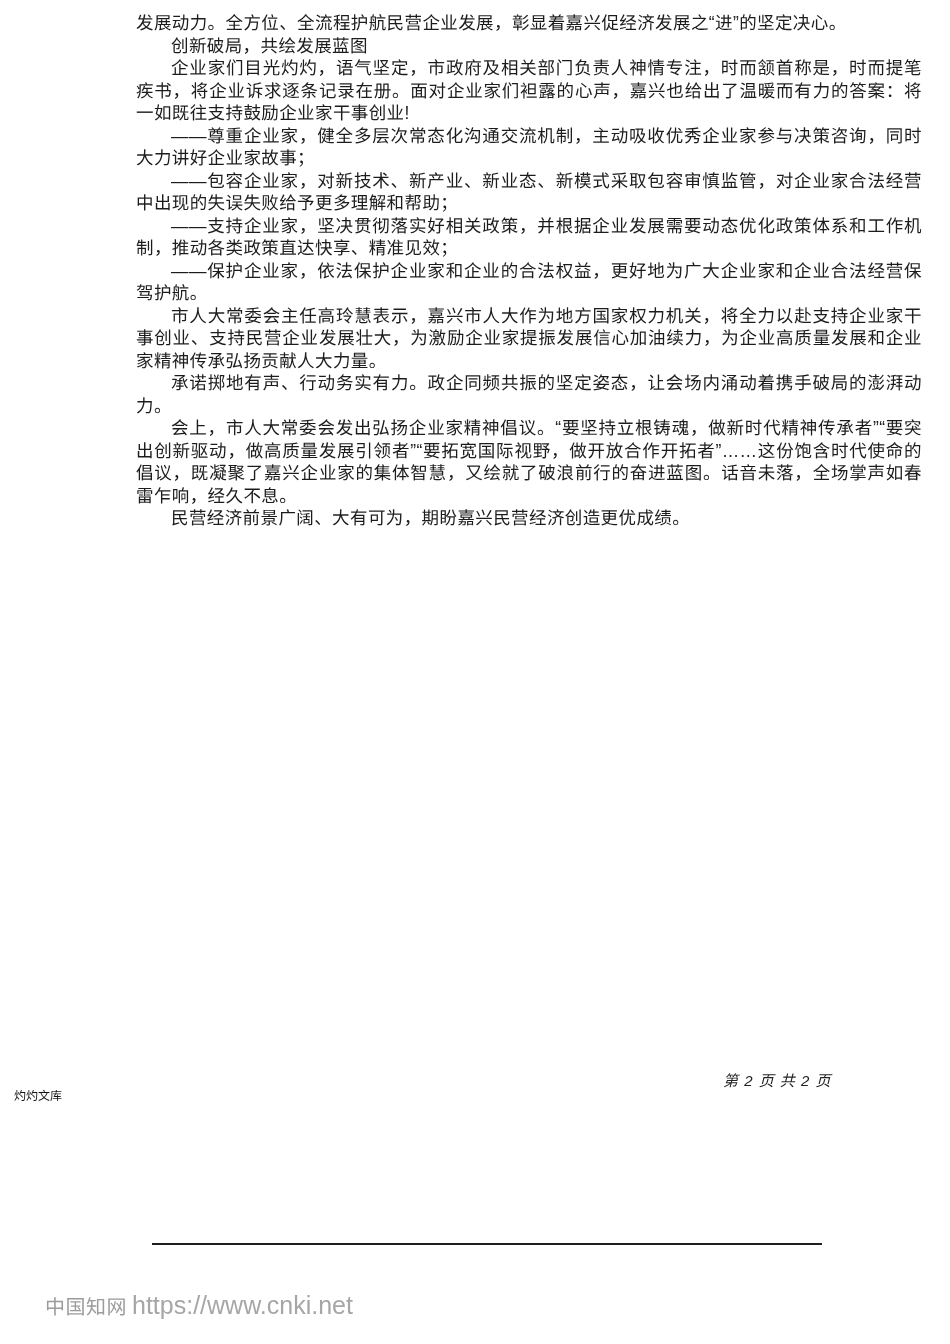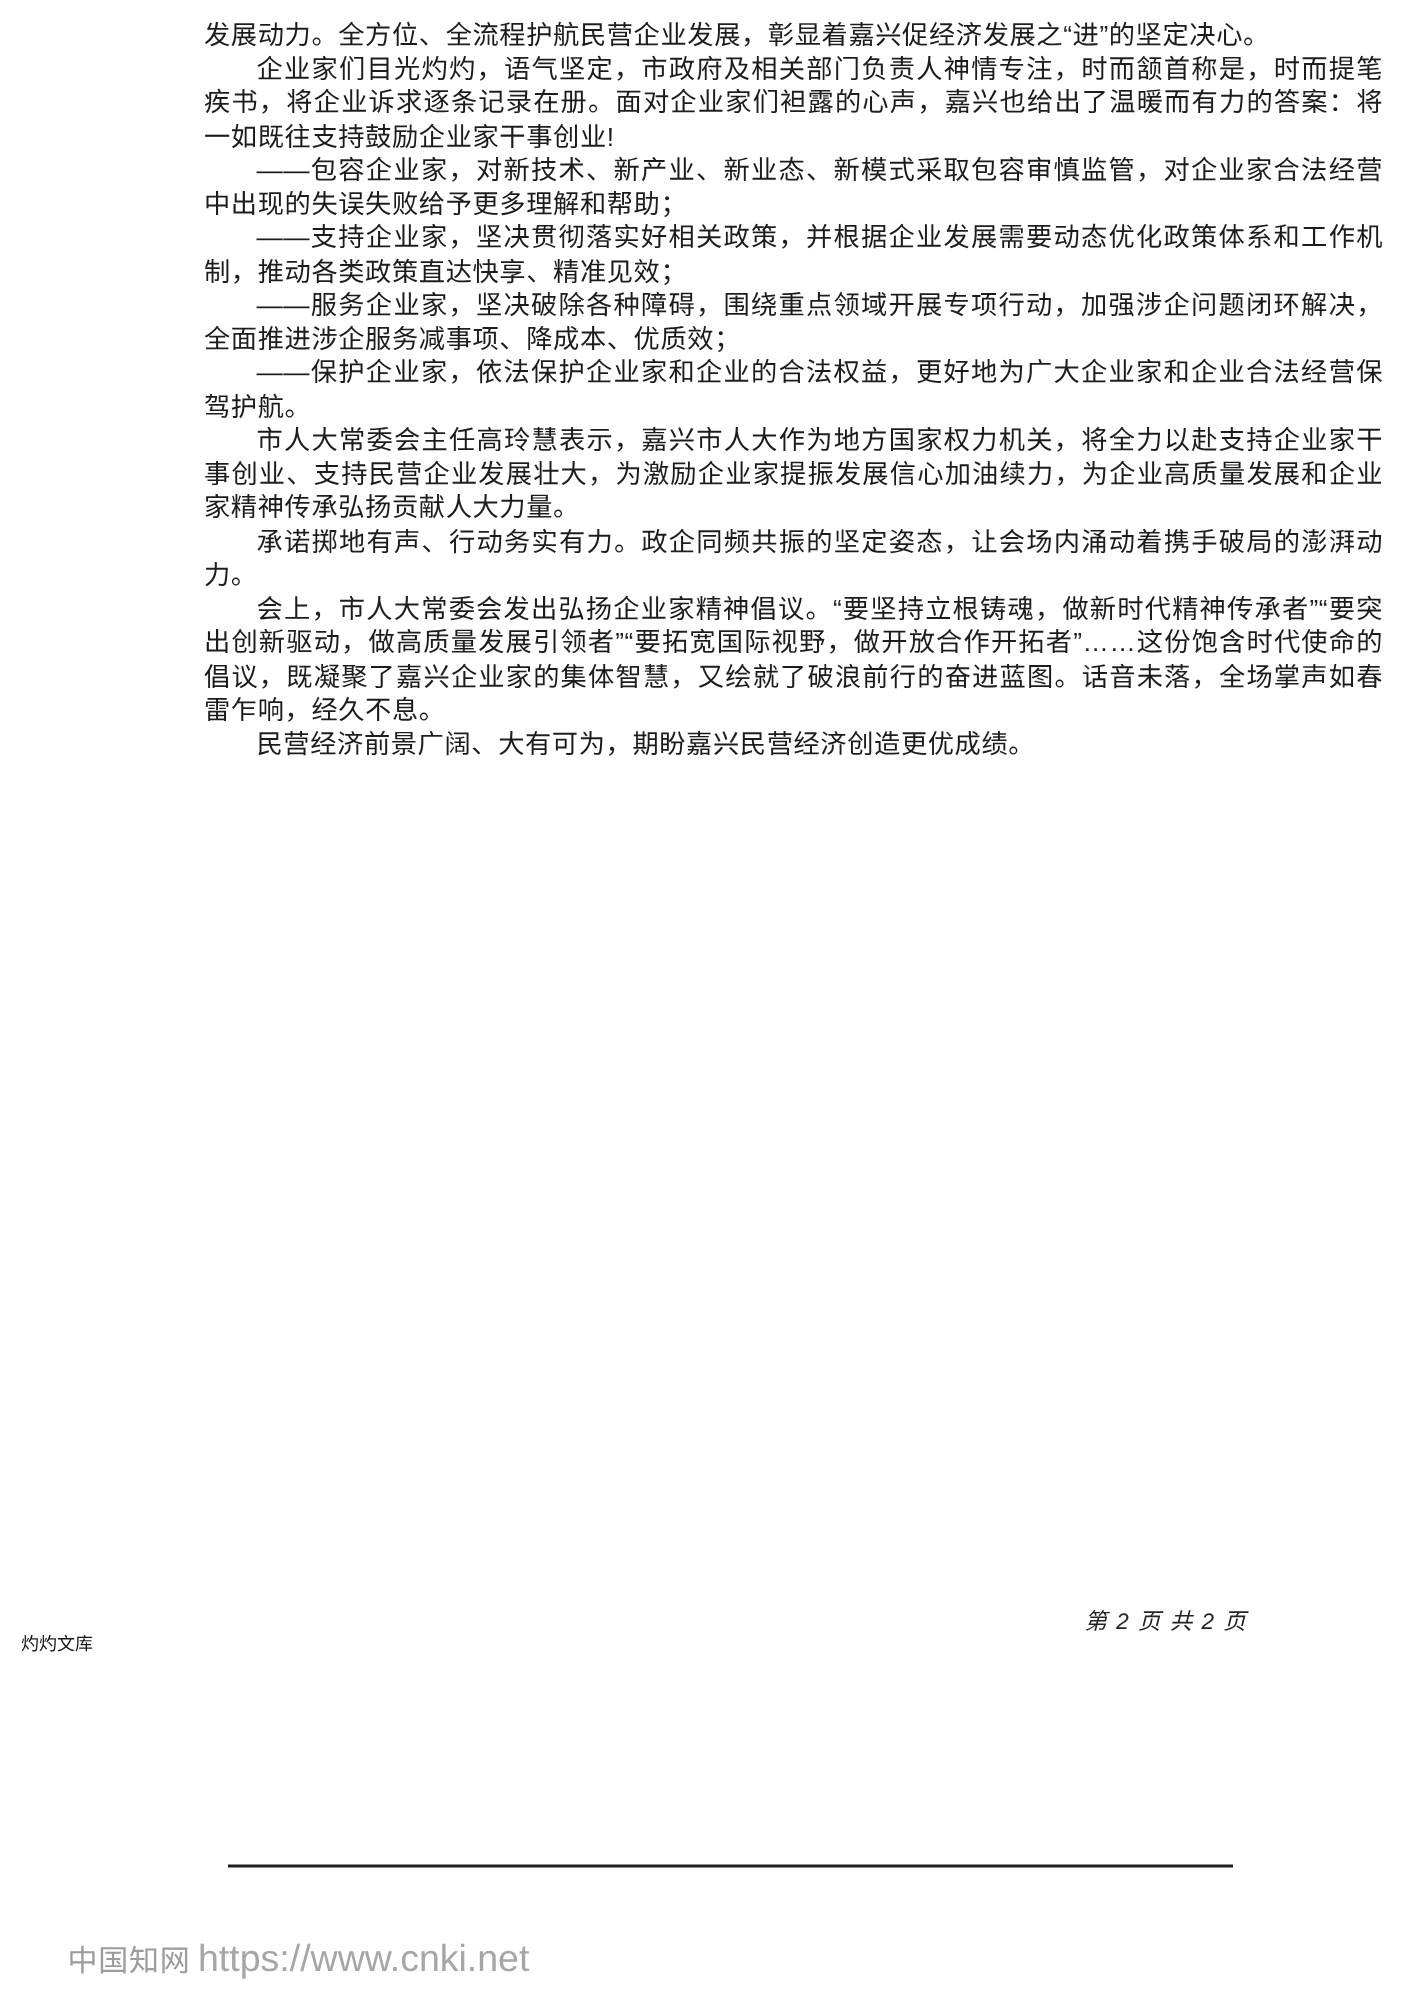--- a/index.html
+++ b/index.html
@@ -81,24 +81,25 @@
     color: #a6a6a6;
   }
 </style>
 </head>
 <body>
 
 <div class="page">
 
   <div class="doc-body">
     <p class="no-indent">发展动力。全方位、全流程护航民营企业发展，彰显着嘉兴促经济发展之“进”的坚定决心。</p>
+    <p>创新破局，共绘发展蓝图</p>
     <p>企业家们目光灼灼，语气坚定，市政府及相关部门负责人神情专注，时而颔首称是，时而提笔疾书，将企业诉求逐条记录在册。面对企业家们袒露的心声，嘉兴也给出了温暖而有力的答案：将一如既往支持鼓励企业家干事创业!</p>
+    <p>——尊重企业家，健全多层次常态化沟通交流机制，主动吸收优秀企业家参与决策咨询，同时大力讲好企业家故事；</p>
     <p>——包容企业家，对新技术、新产业、新业态、新模式采取包容审慎监管，对企业家合法经营中出现的失误失败给予更多理解和帮助；</p>
     <p>——支持企业家，坚决贯彻落实好相关政策，并根据企业发展需要动态优化政策体系和工作机制，推动各类政策直达快享、精准见效；</p>
-    <p>——服务企业家，坚决破除各种障碍，围绕重点领域开展专项行动，加强涉企问题闭环解决，全面推进涉企服务减事项、降成本、优质效；</p>
     <p>——保护企业家，依法保护企业家和企业的合法权益，更好地为广大企业家和企业合法经营保驾护航。</p>
     <p>市人大常委会主任高玲慧表示，嘉兴市人大作为地方国家权力机关，将全力以赴支持企业家干事创业、支持民营企业发展壮大，为激励企业家提振发展信心加油续力，为企业高质量发展和企业家精神传承弘扬贡献人大力量。</p>
     <p>承诺掷地有声、行动务实有力。政企同频共振的坚定姿态，让会场内涌动着携手破局的澎湃动力。</p>
     <p>会上，市人大常委会发出弘扬企业家精神倡议。“要坚持立根铸魂，做新时代精神传承者”“要突出创新驱动，做高质量发展引领者”“要拓宽国际视野，做开放合作开拓者”……这份饱含时代使命的倡议，既凝聚了嘉兴企业家的集体智慧，又绘就了破浪前行的奋进蓝图。话音未落，全场掌声如春雷乍响，经久不息。</p>
     <p>民营经济前景广阔、大有可为，期盼嘉兴民营经济创造更优成绩。</p>
   </div>
 
   <div class="page-number">第 2 页 共 2 页</div>
 
   <div class="watermark">灼灼文库</div>

